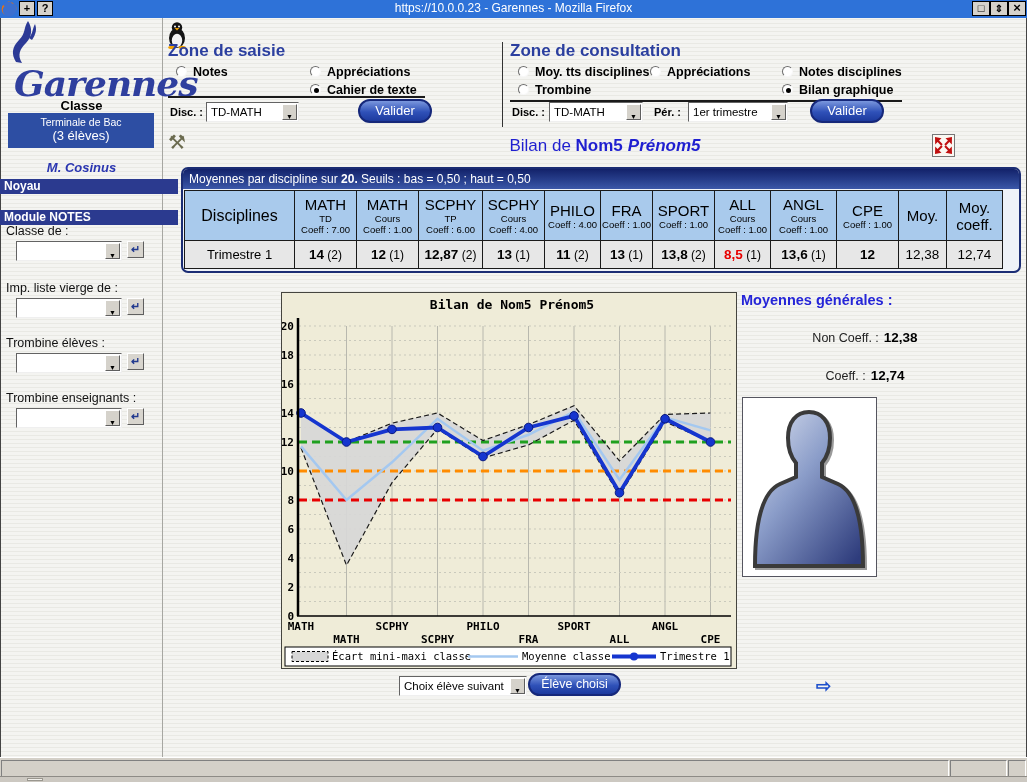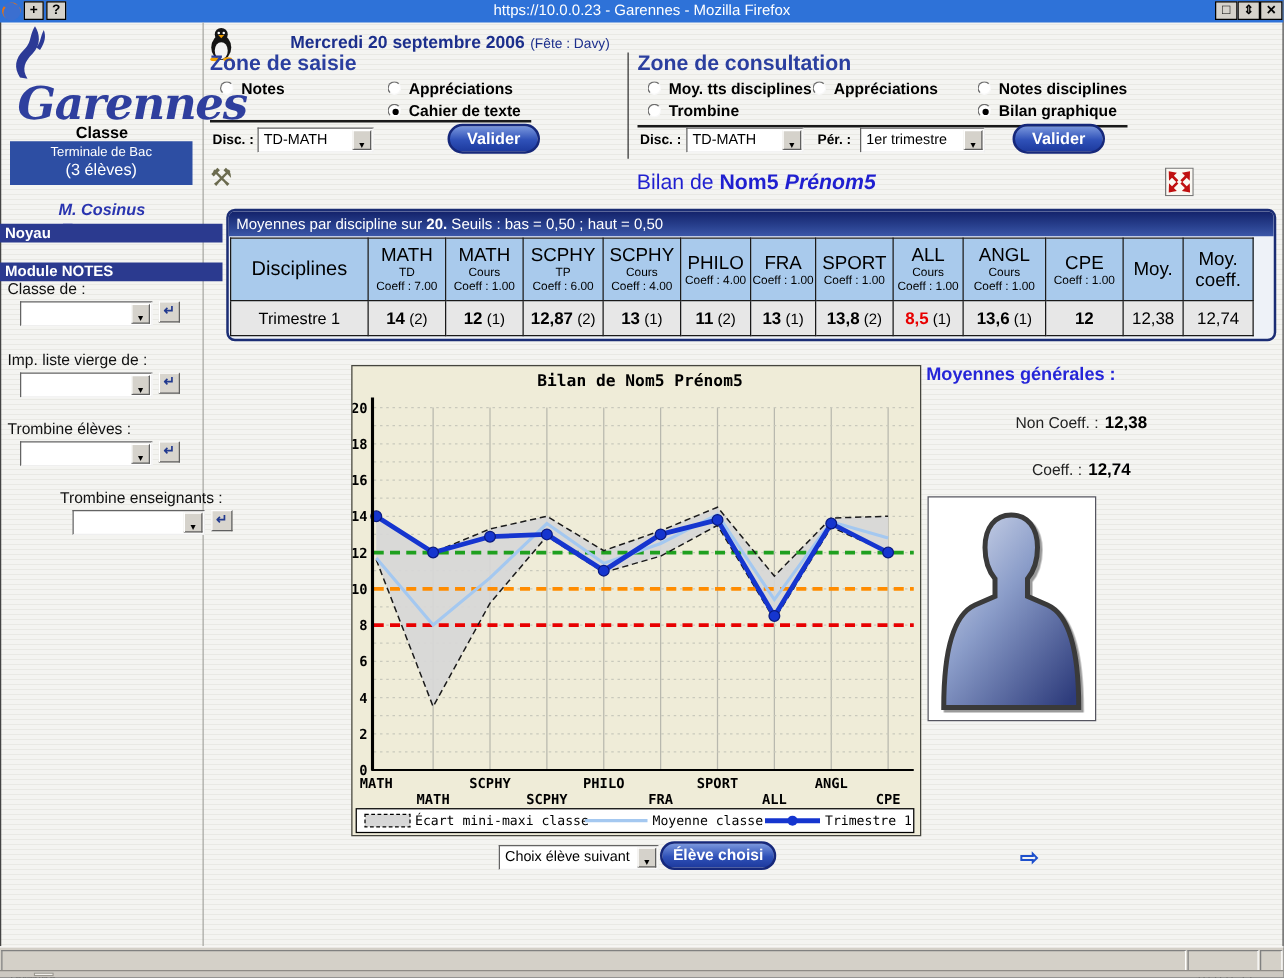--- a/index.html
+++ b/index.html
@@ -50,21 +50,21 @@
 
   
   .zone-title { position:absolute; font-weight:bold; font-size:17px; color:#2b3f9f; }
   .radio-item { position:absolute; white-space:nowrap; }
   .radio { display:inline-block; width:11px; height:11px; border-radius:50%; background:#fff; vertical-align:-1px;
            border:1px solid; border-color:#6d6d6d #f8f8f8 #f8f8f8 #6d6d6d; position:relative; }
   .radio-dot { position:absolute; left:3px; top:3px; width:5px; height:5px; border-radius:50%; background:#000; }
   .radio-label { font-weight:bold; font-size:12.5px; margin-left:6px; color:#000; }
   .zrule { position:absolute; border-top:2px solid #1a1a1a; height:0; }
   .ctl-label { position:absolute; font-weight:bold; font-size:11px; color:#000; }
-  .pill-btn { position:absolute; border-radius:13px; border:2px solid #16287a; color:#fff; font-weight:bold;
+  .pill-btn { position:absolute; border-radius:13px; border:2px solid #16287a; color:#fff; font-weight:normal;
               background:linear-gradient(180deg,#7a97dd 0%, #2f51b8 55%, #1d3a9e 100%); text-align:center; cursor:default; }
   #vsep { position:absolute; left:502px; top:42px; width:1px; height:85px; background:#333; }
 
   
   #main-title { position:absolute; left:280px; top:136px; width:650px; text-align:center; color:#1f1fd0; font-size:17px; }
   .mt-nom { font-weight:bold; }
   .mt-prenom { font-weight:bold; font-style:italic; margin-left:5px; }
   #tools-icon { position:absolute; left:168px; top:130px; font-size:20px; color:#6b6b4f; }
   #expand-icon { position:absolute; left:932px; top:134px; }
 
@@ -159,21 +159,21 @@
         <div class="sb-field" style="top: 318px;">
           <div class="flabel">Trombine élèves :</div>
           <div class="frow">
             <div class="sel" style="width: 106px; left: 10px; top: 0px;">
               <span class="sel-text">&nbsp;</span>
               <span class="sel-arrow"><span>▼</span></span>
             </div>
             <div class="mini-btn">↵</div>
           </div>
         </div>
-        <div class="sb-field" style="top: 373px; margin-left: 42px;">
+        <div class="sb-field" style="top: 373px;">
           <div class="flabel">Trombine enseignants :</div>
           <div class="frow">
             <div class="sel" style="width: 106px; left: 10px; top: 0px;">
               <span class="sel-text">&nbsp;</span>
               <span class="sel-arrow"><span>▼</span></span>
             </div>
             <div class="mini-btn">↵</div>
           </div>
         </div>
       </div>
@@ -182,24 +182,20 @@
   <svg class="abs" style="left:167px;top:21px" width="20" height="28" viewBox="0 0 20 28">
     <ellipse cx="10" cy="17" rx="8" ry="10" fill="#141414"></ellipse>
     <circle cx="10" cy="6.5" r="5.2" fill="#141414"></circle>
     <ellipse cx="10" cy="19.5" rx="5.2" ry="6.8" fill="#f2f2f2"></ellipse>
     <circle cx="8" cy="5.4" r="1" fill="#fff"></circle>
       <circle cx="12" cy="5.4" r="1" fill="#fff"></circle>
     <path d="M7.6,7 L12.4,7 L10,9.6 Z" fill="#f0a000"></path>
     <ellipse cx="4.8" cy="26.4" rx="3.6" ry="1.7" fill="#f0a000"></ellipse>
     <ellipse cx="15.2" cy="26.4" rx="3.6" ry="1.7" fill="#f0a000"></ellipse>
   </svg>
-  <div class="abs" style="left:195px;top:25px;width:330px;text-align:center">
-    <span style="font-weight:bold;font-size:14px;color:#1c2f8c">Mercredi 20 septembre 2006</span>
-    <span style="font-size:11px;color:#1c2f8c">(Fête : Davy)</span>
-  </div>
 
   <div class="zone-title" style="left:168px;top:41px">Zone de saisie</div>
   <div class="abs" id="zs-options" style="left:168px;top:60px;width:330px;height:38px">
       <span class="radio-item" style="left: 8px; top: 2px;"><span class="radio"></span><span class="radio-label">Notes</span></span>
       <span class="radio-item" style="left: 142px; top: 2px;"><span class="radio"></span><span class="radio-label">Appréciations</span></span>
       <span class="radio-item" style="left: 142px; top: 20px;"><span class="radio checked"><span class="radio-dot"></span></span><span class="radio-label">Cahier de texte</span></span>
     </div>
   <div class="zrule" style="left:168px;top:96px;width:257px"></div>
   <div class="ctl-label" style="left:170px;top:106px">Disc. :</div>
   <div class="abs" id="zs-disc-sel" style="left:206px;top:102px">

